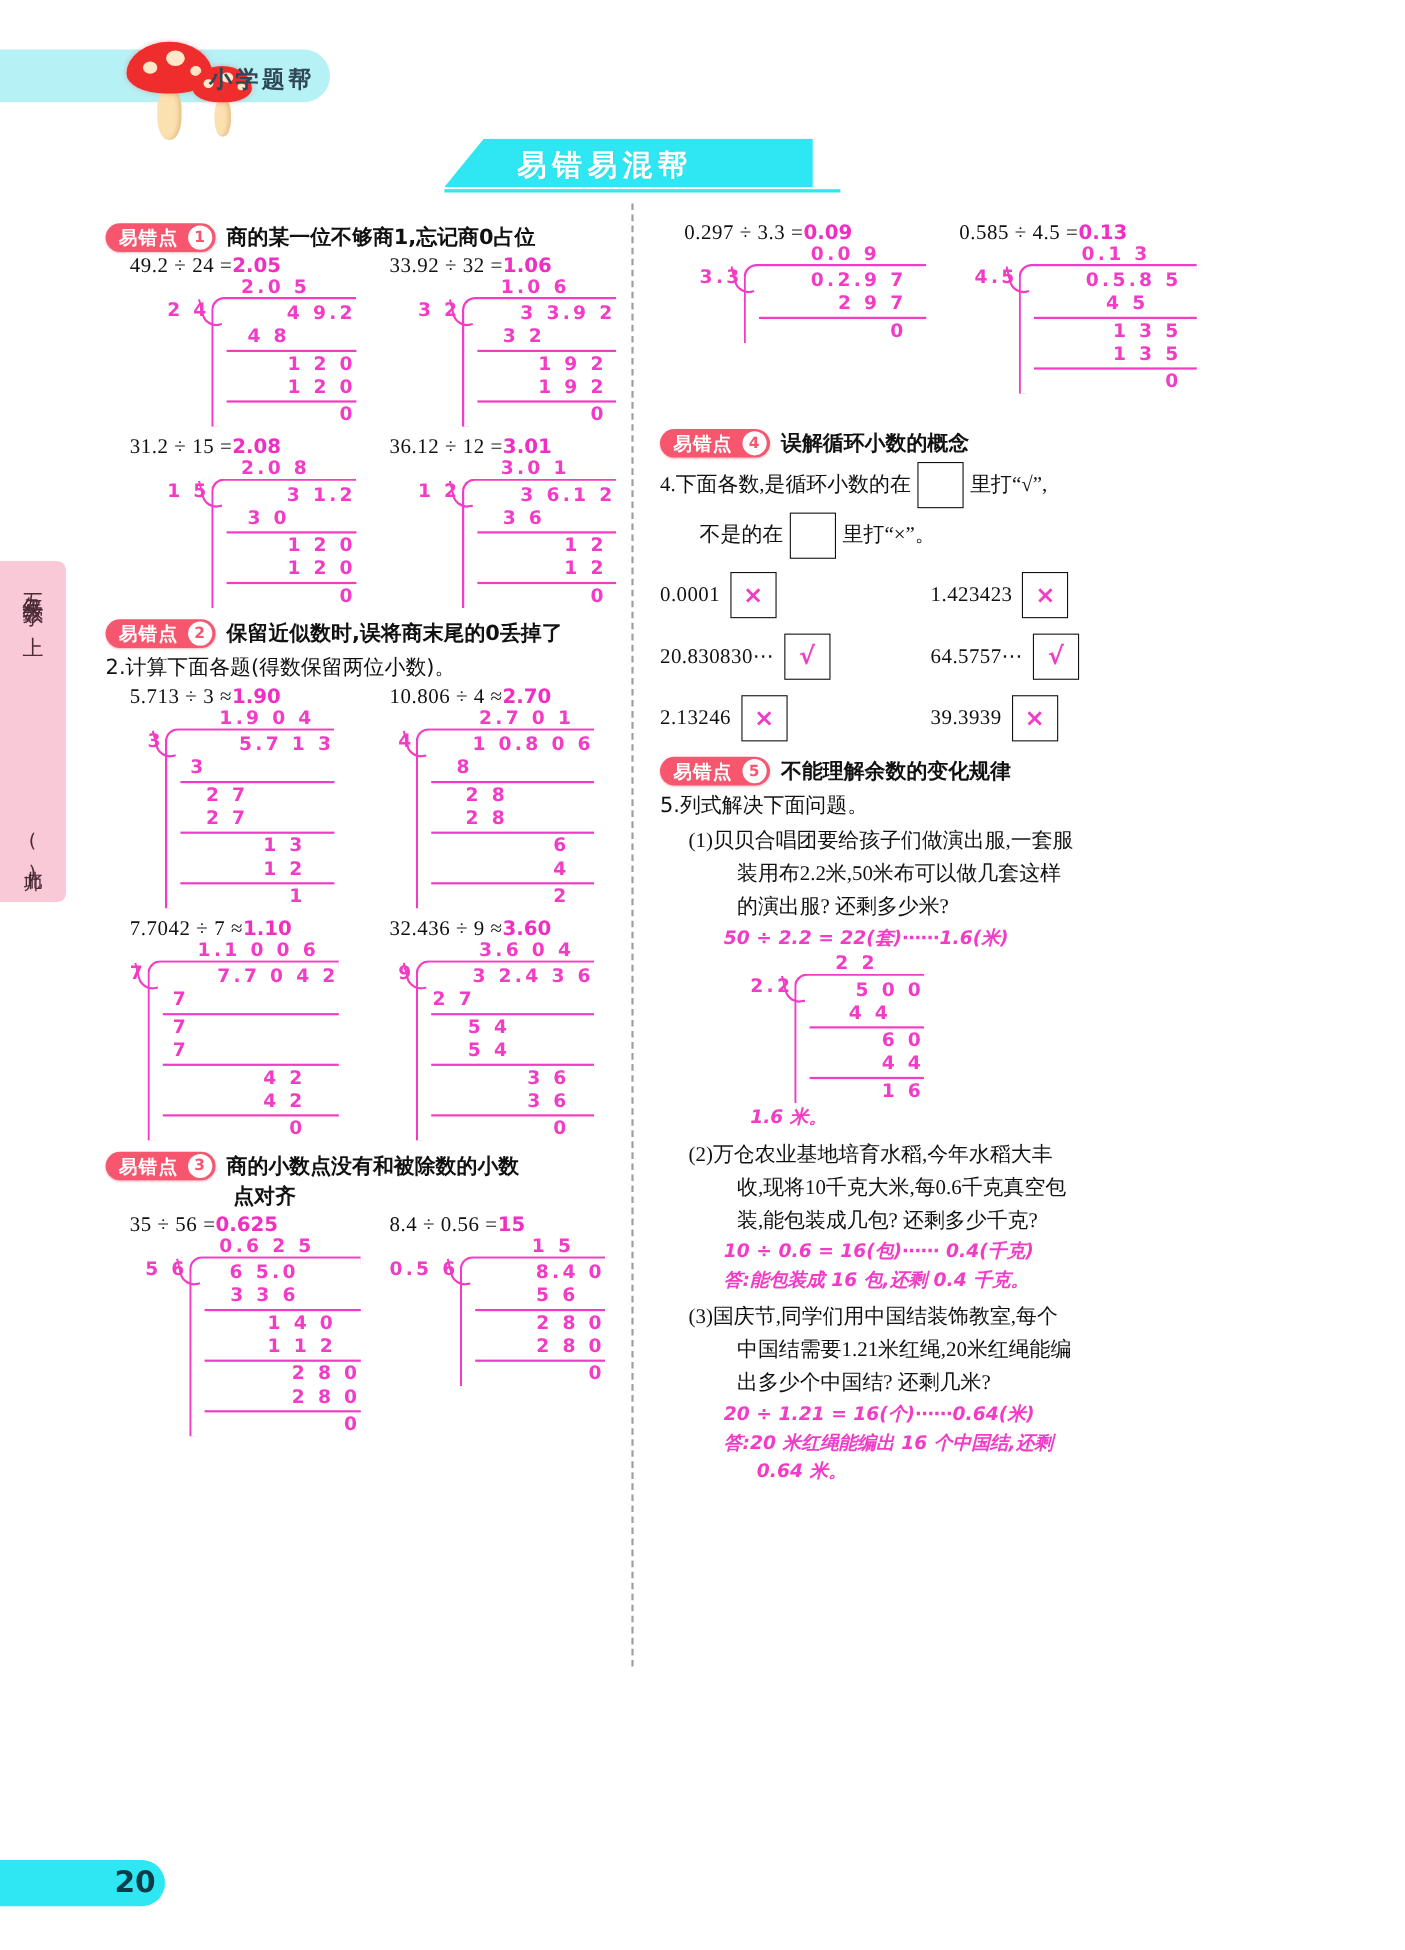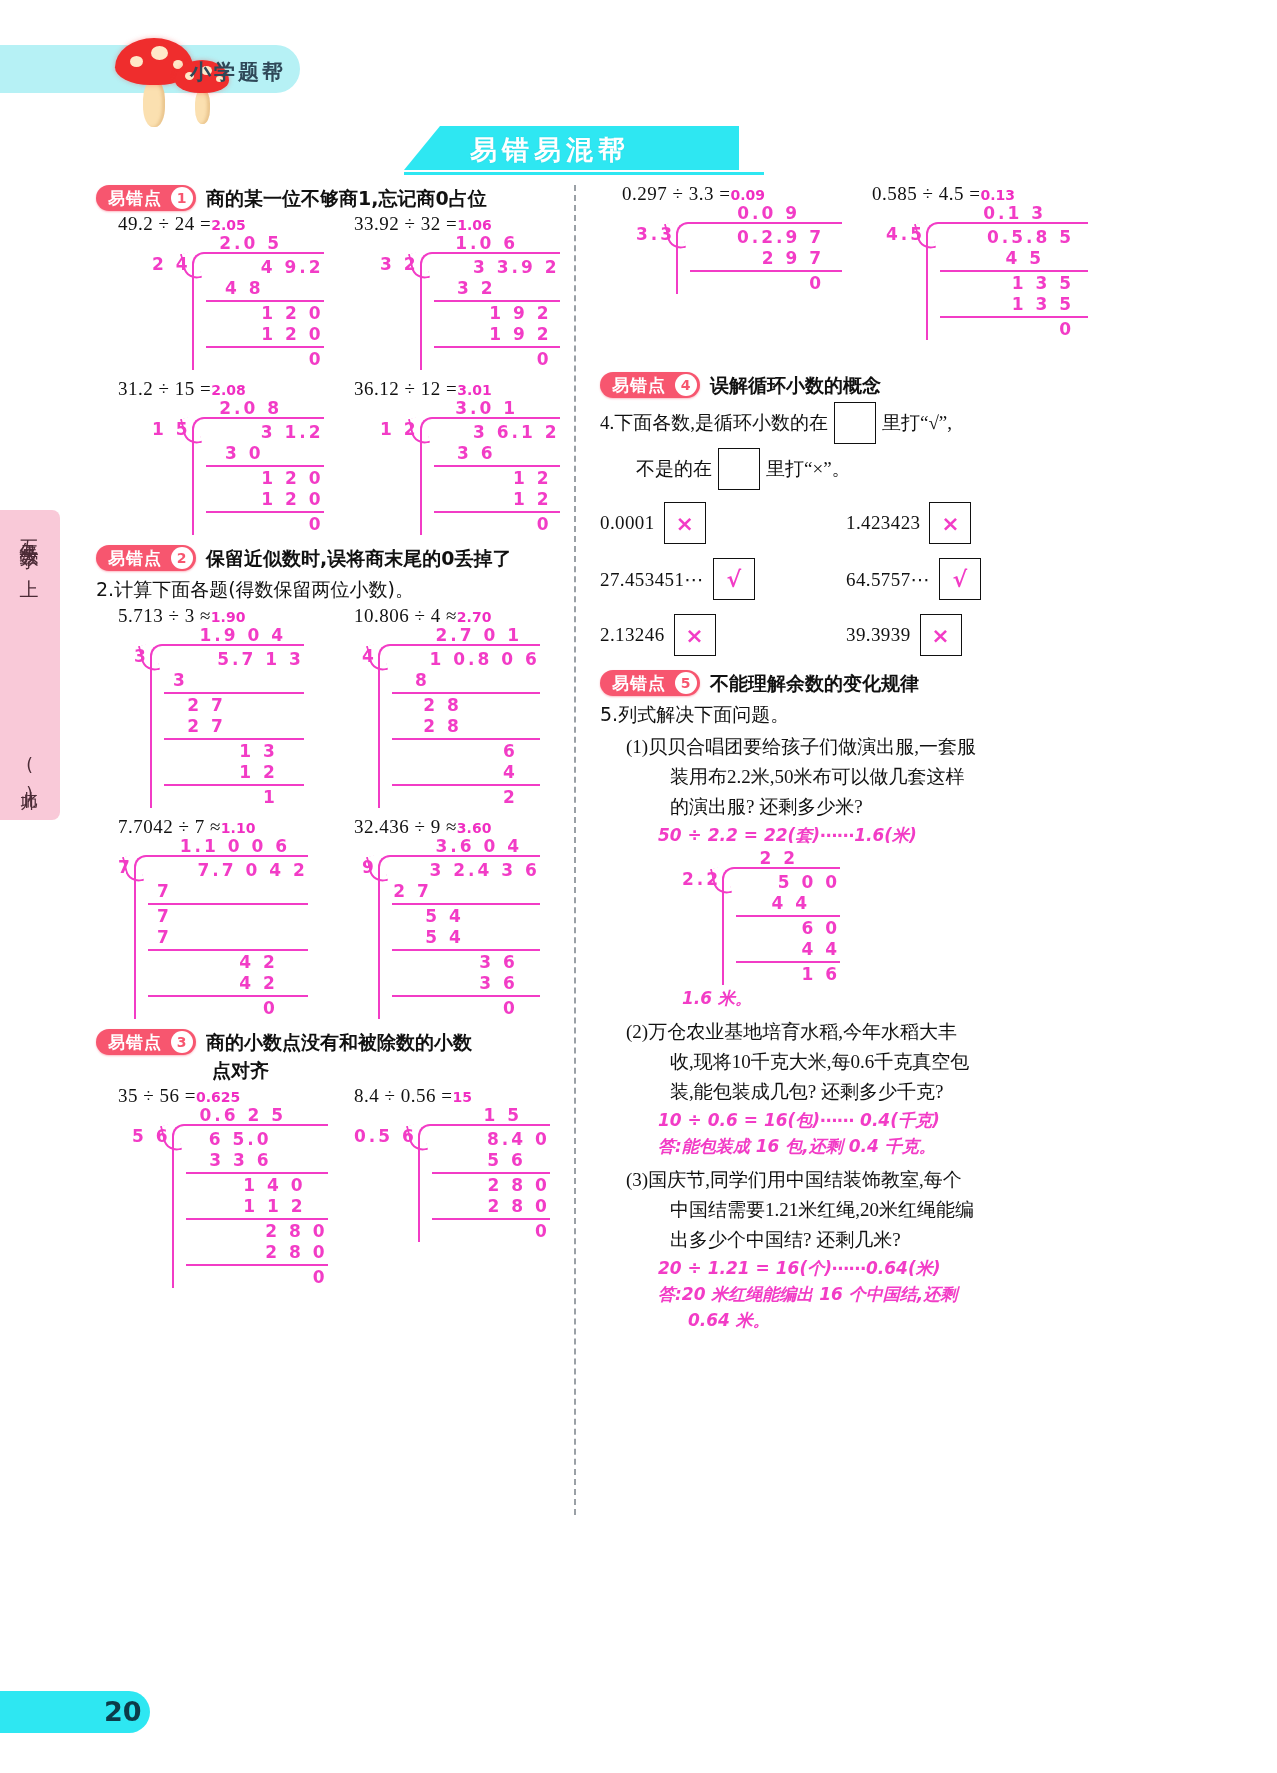--- a/index.html
+++ b/index.html
@@ -67,21 +67,21 @@
   .sidetab .st{
     position:absolute;left:50%;transform:translateX(-50%);
     writing-mode:vertical-rl;text-orientation:upright;
     font-family:"DejaVu Sans",sans-serif;font-size:19px;color:#4b2b36;
     letter-spacing:3px;white-space:nowrap;
   }
   .sidetab .st1{top:14px;}
   .sidetab .st2{top:245px;font-size:17px;}
 
   
-  .col{position:absolute;top:181px;}
+  .col{position:absolute;top:199px;}
   .colL{left:96px;width:472px;}
   .colR{left:600px;width:492px;}
   .vdivider{
     position:absolute;left:574px;top:185px;width:0;height:1330px;
     border-left:2px dashed #9aa0a6;
   }
 
   
   .ep{display:flex;align-items:flex-start;margin:4px 0 2px 0;}
   .epchip{
@@ -105,21 +105,21 @@
     margin-left:116px;line-height:26px;
   }
 
   
   .task{font-family:"DejaVu Sans",sans-serif;font-size:19px;color:#111;margin:4px 0 2px 0;line-height:28px;}
 
   
   .exprow{display:flex;margin-top:2px;}
   .exprow > div{width:236px;}
   .expr{font-size:19px;color:#111;padding-left:22px;white-space:nowrap;letter-spacing:.5px;}
-  .ans{color:#f02ec2;font-family:"DejaVu Sans",sans-serif;font-weight:bold;font-size:14px;}
+  .ans{color:#f02ec2;font-family:"DejaVu Sans",sans-serif;font-weight:bold;font-size:18px;}
   .divwrap{display:flex;}
   .divwrap > .slot{width:236px;}
   .ld{
     font-family:"DejaVu Sans",sans-serif;font-weight:bold;font-size:17px;
     color:#f23cc6;line-height:17px;position:relative;
   }
   .ld .quot{display:flex;justify-content:flex-end;letter-spacing:3px;}
   .ld .body{display:flex;align-items:flex-start;}
   .ld .dvr{white-space:nowrap;letter-spacing:3px;padding-top:4px;}
   .ld .bracket{
@@ -523,21 +523,21 @@
           <span class="cnum">0.0001</span>
           <span class="cbox">×</span>
         </div>
         <div class="citem">
           <span class="cnum">1.423423</span>
           <span class="cbox">×</span>
         </div>
       </div>
       <div class="crow">
         <div class="citem">
-          <span class="cnum">27.453451⋯</span>
+          <span class="cnum">20.830830⋯</span>
           <span class="cbox">√</span>
         </div>
         <div class="citem">
           <span class="cnum">64.5757⋯</span>
           <span class="cbox">√</span>
         </div>
       </div>
       <div class="crow">
         <div class="citem">
           <span class="cnum">2.13246</span>

